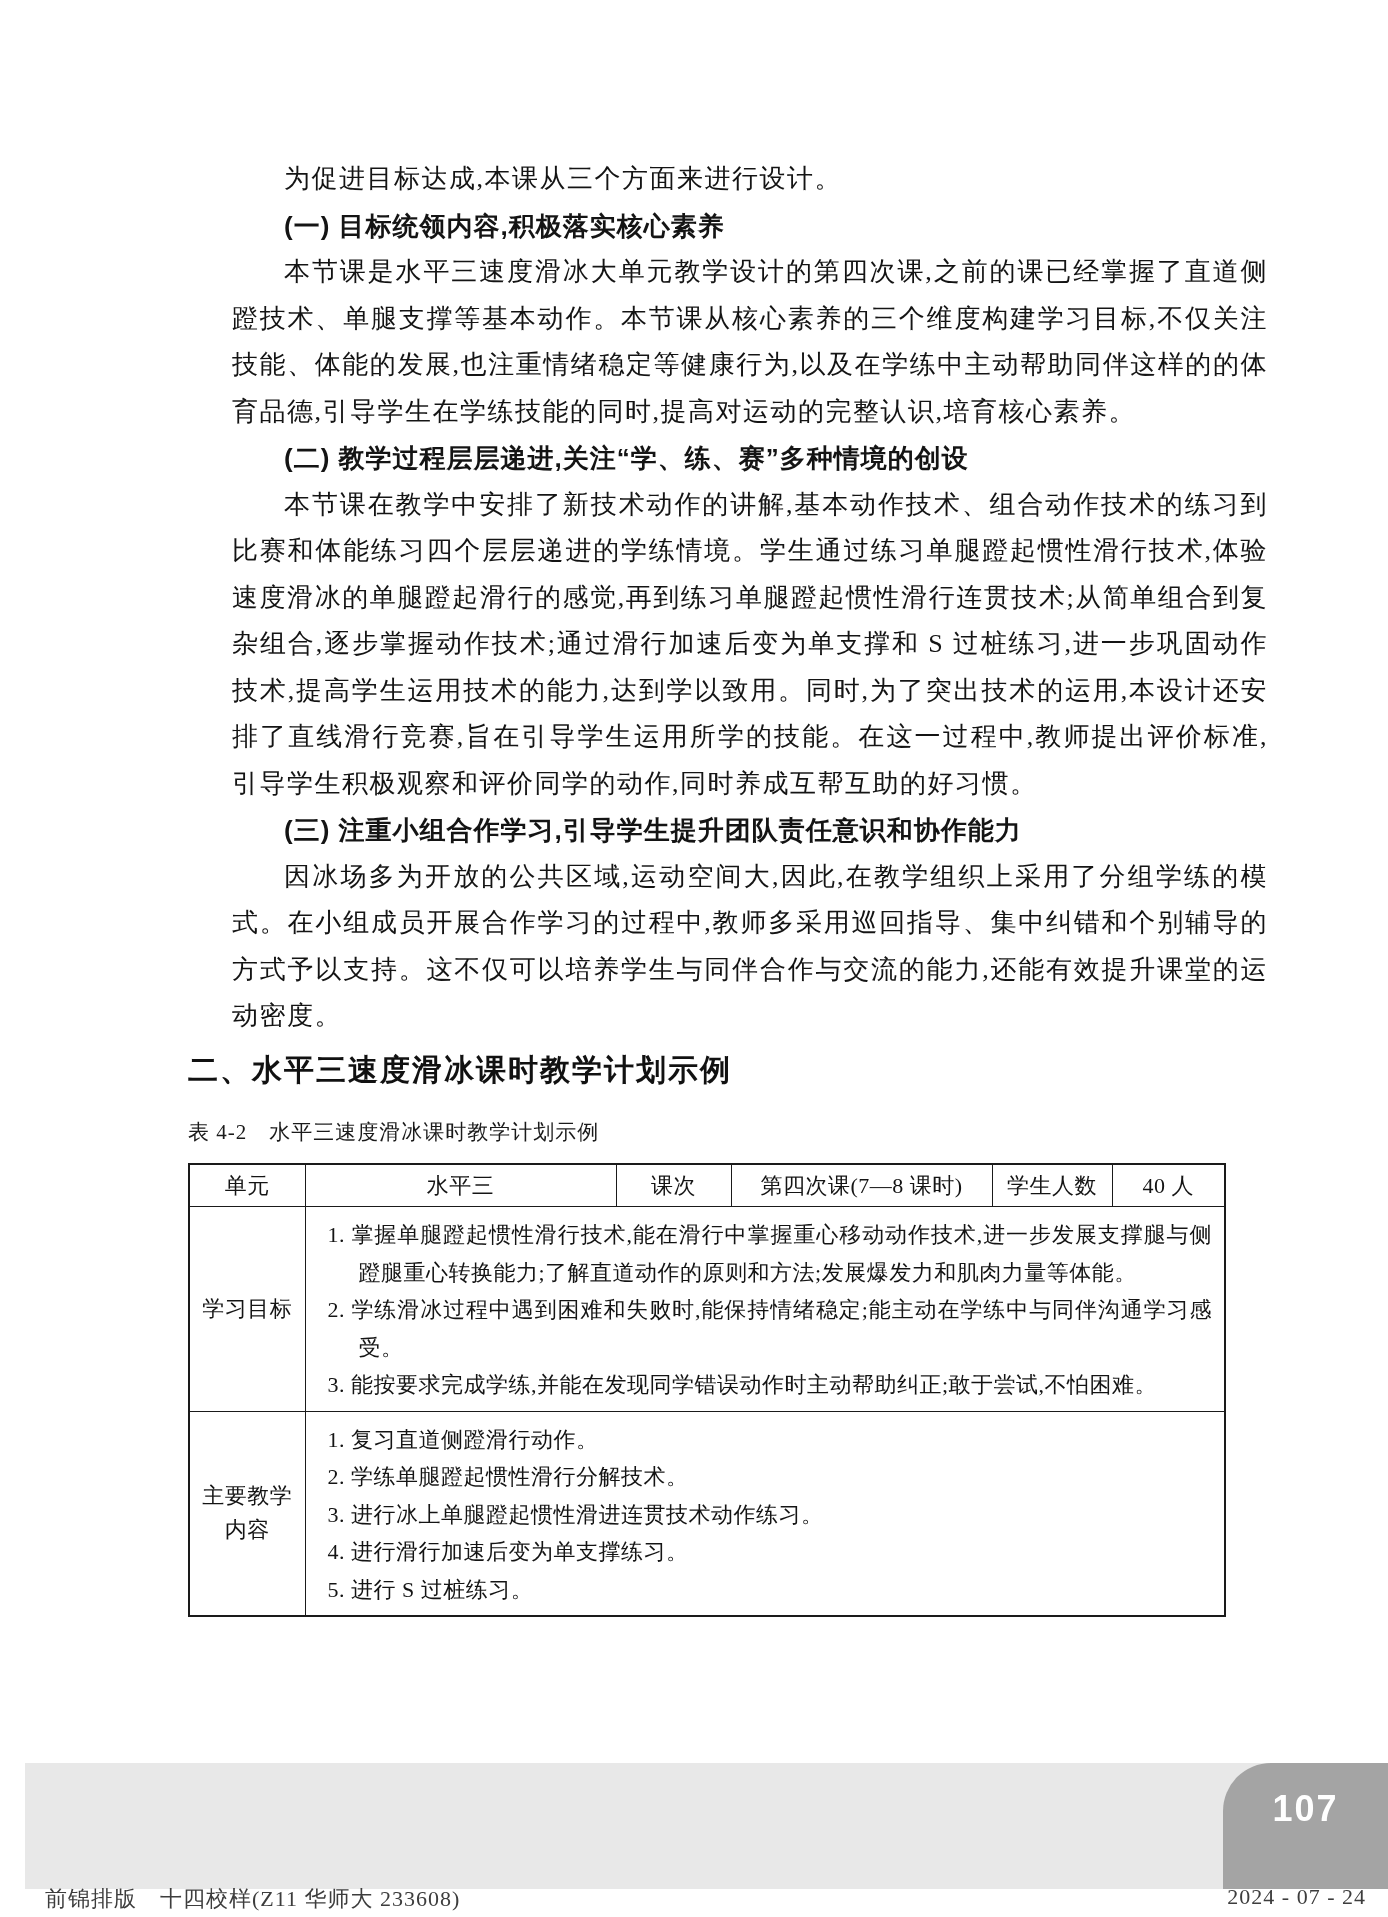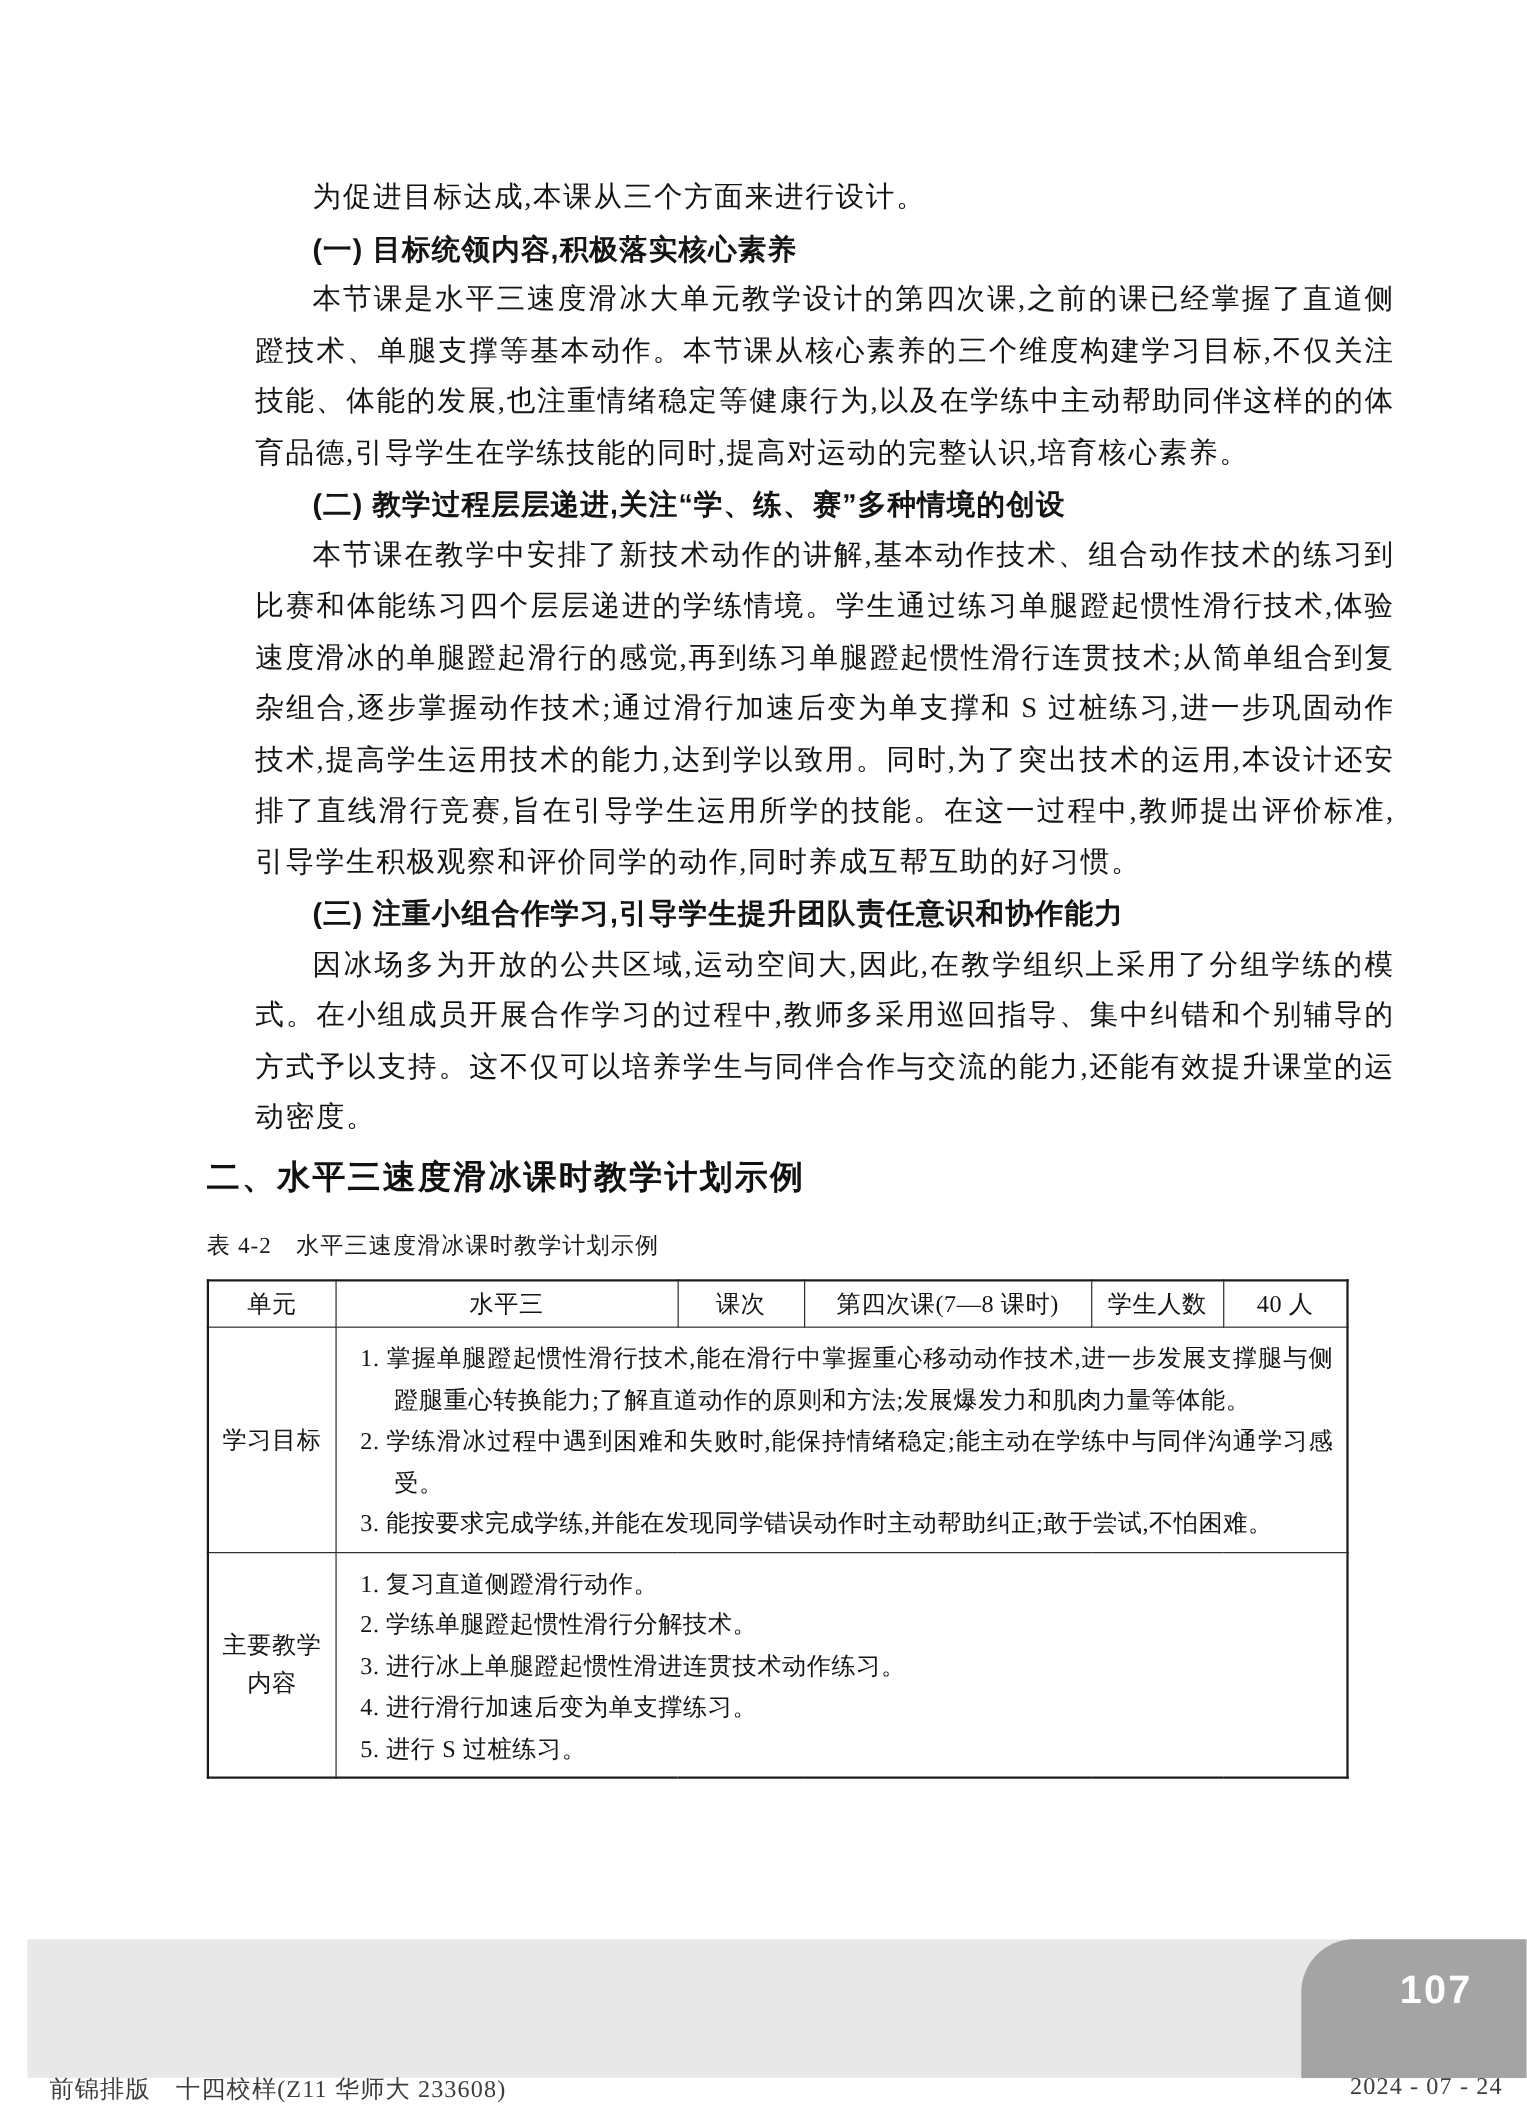--- a/index.html
+++ b/index.html
@@ -207,21 +207,21 @@
         <div class="item">2. 学练单腿蹬起惯性滑行分解技术。</div>
         <div class="item">3. 进行冰上单腿蹬起惯性滑进连贯技术动作练习。</div>
         <div class="item">4. 进行滑行加速后变为单支撑练习。</div>
         <div class="item">5. 进行 S 过桩练习。</div>
       </td>
     </tr>
   </tbody>
     </table>
 
   <div class="footer-band" style="background: rgb(232, 232, 232);">
-    <div class="page-num-block" style="background: rgb(164, 164, 164); padding-left: 40px;">
+    <div class="page-num-block" style="background: rgb(164, 164, 164);">
       <span>107</span>
     </div>
   </div>
 
   <div class="footer-meta">前锦排版　十四校样(Z11 华师大 233608)</div>
   <div class="footer-date">2024 - 07 - 24</div>
 
 </div>
 
 </body></html>

